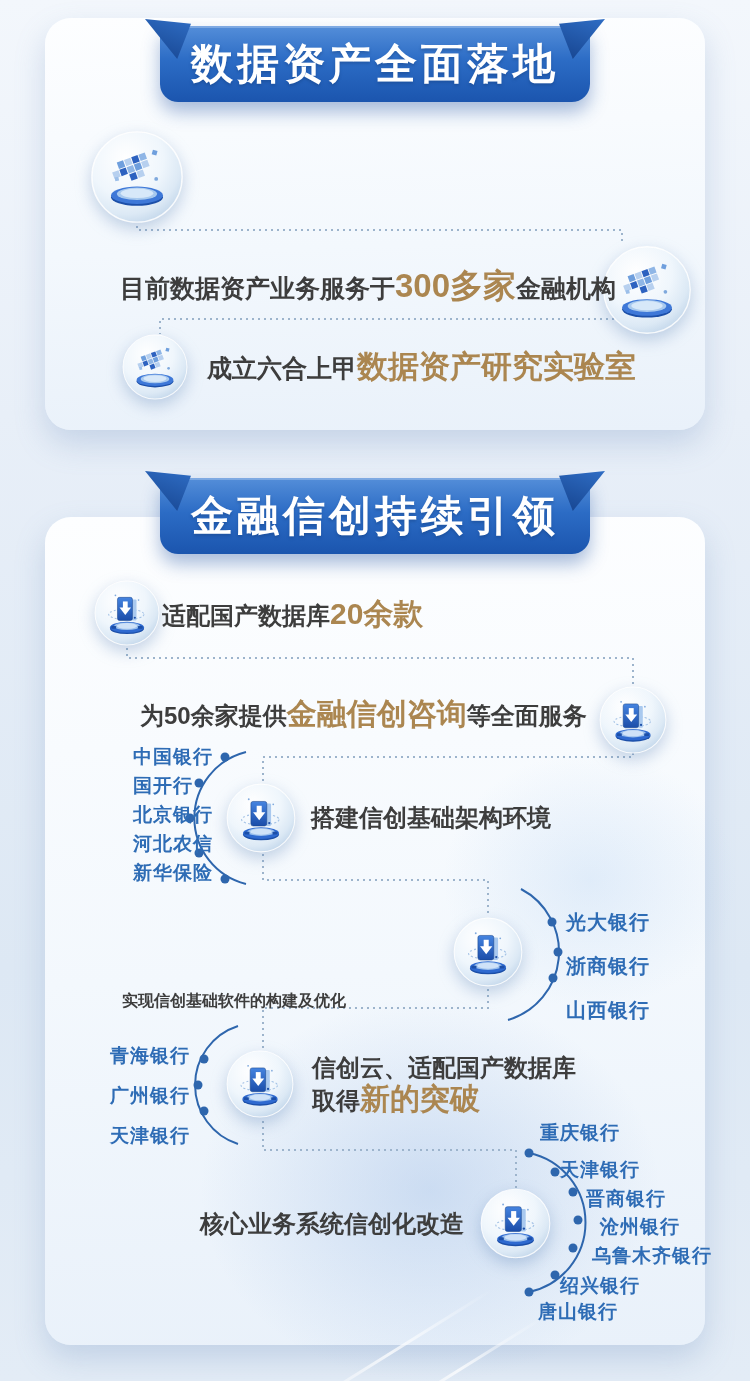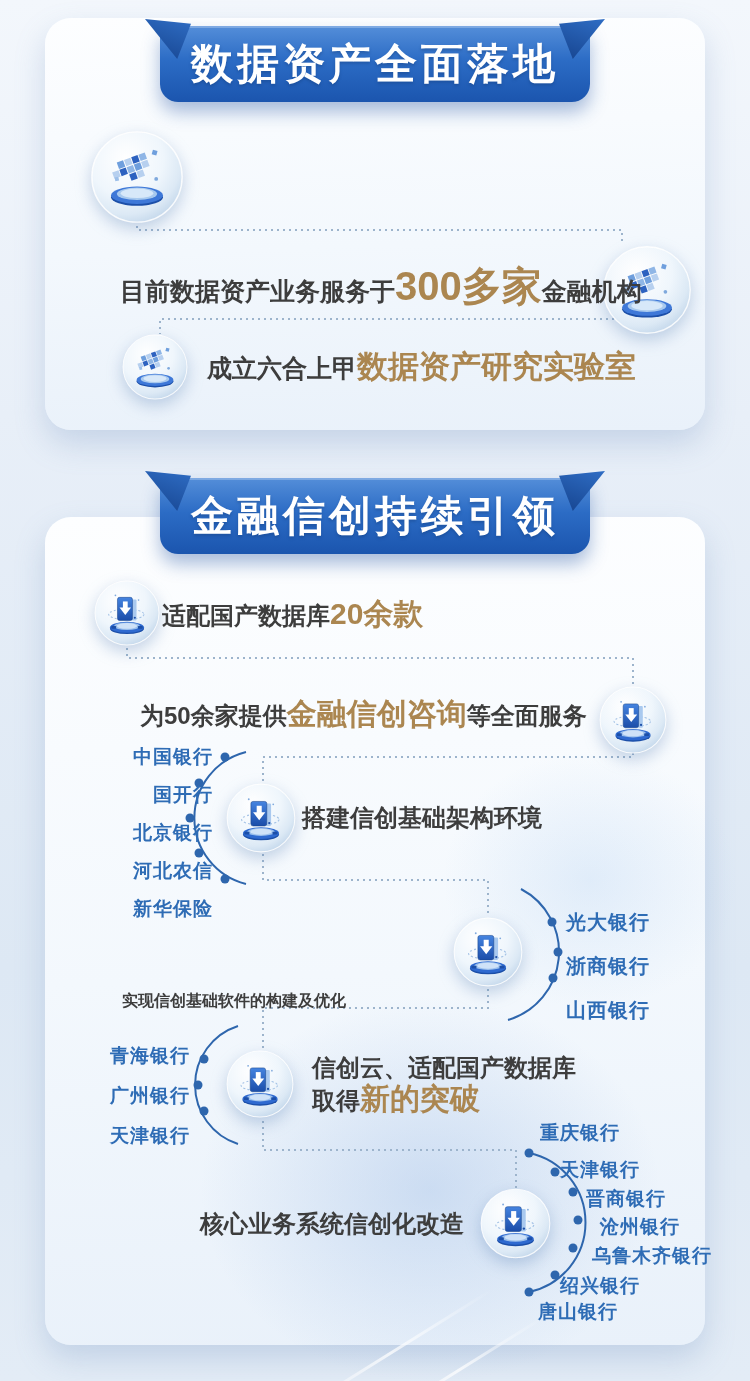--- a/index.html
+++ b/index.html
@@ -24,36 +24,36 @@
   .ribbon::after{right:-15px;clip-path:polygon(100% 0,0 12%,30% 100%);}
   .ribbon-1{top:26px;}
   .ribbon-2{top:478px;}
   .ribbon .t{color:#ffffff;font-size:42px;font-weight:800;letter-spacing:4px;text-shadow:0 2px 3px rgba(20,60,120,.4);}
   .txt{position:absolute;font-weight:700;color:#3d3d3d;z-index:4;}
   .gold{color:#ab8650;font-weight:800;}
   .nowrap{white-space:nowrap;}
   .t1{left:175px;top:141px;width:508px;font-size:25px;line-height:36px;}
   .t1 .gold{font-size:29px;}
   .t2{left:120px;top:268px;font-size:25px;line-height:36px;}
-  .t2 .gold{font-size:40px;margin-top:48px;}
+  .t2 .gold{font-size:33px;margin-top:48px;}
   .t3{left:207px;top:349px;font-size:25px;line-height:36px;}
   .t3 .gold{font-size:31px;}
   .tA{left:162px;top:598px;font-size:24px;line-height:32px;}
   .tA .gold{font-size:30px;}
   .tB{left:140px;top:698px;font-size:24px;line-height:32px;}
   .tB .gold{font-size:30px;}
-  .tC{left:302px;top:805px;font-size:24px;line-height:26px;}
+  .tC{left:311px;top:805px;font-size:24px;line-height:26px;}
   .tD{left:122px;top:940px;font-size:16px;line-height:26px;margin-top:48px;}
   .tE1{left:312px;top:1054px;font-size:24px;line-height:28px;}
   .tE2{left:312px;top:1082px;font-size:24px;line-height:34px;}
   .tE2 .gold{font-size:30px;}
   .tF{left:200px;top:1211px;font-size:24px;line-height:26px;}
   .banklist{position:absolute;display:flex;flex-direction:column;z-index:4;}
   .bank{color:#2e6cb5;font-weight:800;font-size:19px;line-height:24px;letter-spacing:1px;white-space:nowrap;}
-  .list-c{top:745px;right:537px;align-items:flex-end;gap:14px;}
+  .list-c{top:745px;right:537px;align-items:flex-start;gap:5px;}
   .list-d{top:910px;left:566px;align-items:flex-start;gap:20px;font-size:20px;}
   .list-e{top:1044px;right:560px;align-items:flex-end;gap:16px;}
   .bank-f{position:absolute;z-index:4;}
   .icon-sphere{position:absolute;z-index:3;filter:drop-shadow(0 6px 8px rgba(90,130,180,.35));}
   .overlay{position:absolute;left:0;top:0;z-index:2;pointer-events:none;}
 </style>
 </head>
 <body>
 
 <div class="poster">

